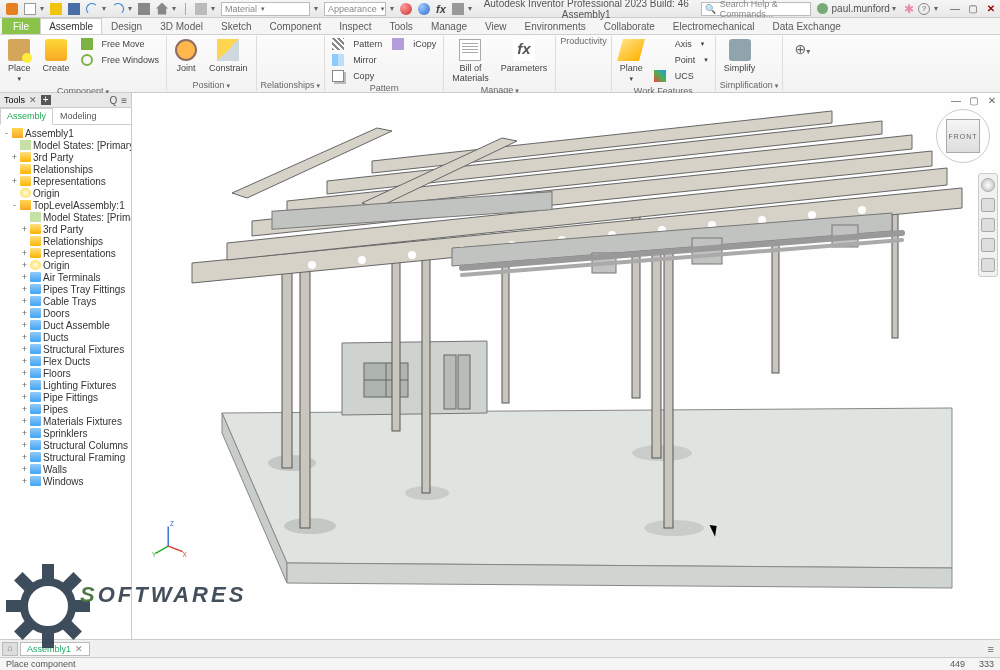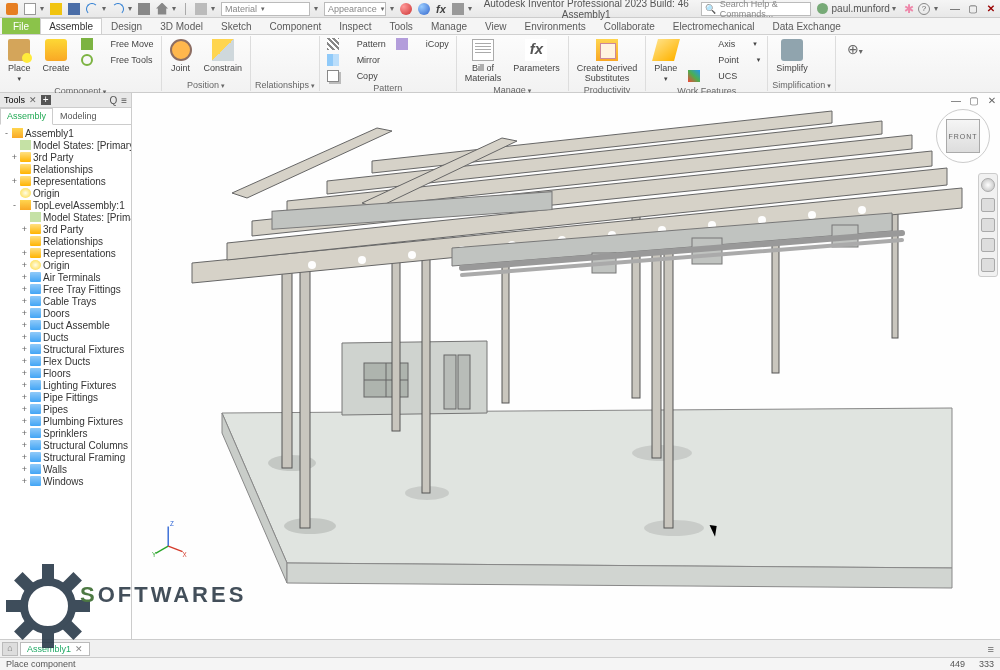--- a/index.html
+++ b/index.html
@@ -44,21 +44,21 @@
 
 .ribbon { height: 58px; background: linear-gradient(#fcfcfc,#f2f2f2); border-bottom: 1px solid #ccc; display: flex; padding: 1px 0; }
 .rgroup { display: flex; flex-direction: column; border-right: 1px solid #ddd; padding: 0 4px; }
 .rgroup-body { flex: 1; display: flex; align-items: flex-start; gap: 4px; padding-top: 1px; }
 .rgroup-lbl { font-size: 9px; color: #666; text-align: center; padding-bottom: 1px; }
 .rgroup-lbl .arrow { font-size: 7px; margin-left: 2px; }
 .bigbtn { display: flex; flex-direction: column; align-items: center; gap: 2px; padding: 2px 4px; cursor: pointer; }
 .bigico { width: 22px; height: 22px; }
 .biglbl { font-size: 9px; color: #444; text-align: center; line-height: 10px; }
 .smallcol { display: flex; flex-direction: column; gap: 2px; }
-.smallbtn { display: flex; align-items: center; gap: 18px; font-size: 9px; color: #444; padding: 1px 3px; cursor: pointer; line-height: 12px; }
+.smallbtn { display: flex; align-items: center; gap: 9px; font-size: 9px; color: #444; padding: 1px 3px; cursor: pointer; line-height: 12px; }
 .smallico { width: 12px; height: 12px; flex-shrink: 0; }
 
 
 .ic-place { background: #d4a55a; border-radius: 2px; position: relative; }
 .ic-place::after { content: ""; position: absolute; right: -2px; bottom: -2px; width: 10px; height: 10px; background: #ffeb3b; border-radius: 50%; }
 .ic-create { background: linear-gradient(#fdd835,#f9a825); border-radius: 3px; }
 .ic-freemove { background: #7cb342; }
 .ic-freerot { border: 2px solid #7cb342; border-radius: 50%; }
 .ic-joint { background: #ffb74d; border-radius: 50%; border: 2px solid #8d6e63; }
 .ic-constrain { background: linear-gradient(135deg,#ffd54f 50%,#cfd8dc 50%); }
@@ -131,21 +131,21 @@
 .statusbar { height: 13px; background: #f5f5f5; border-top: 1px solid #ccc; font-size: 9px; color: #555; display: flex; align-items: center; padding: 0 6px; }
 .statusbar .sp { flex: 1; }
 .statusbar .coord { margin-left: 14px; }
 
 
 .watermark { position: absolute; left: 10px; bottom: 18px; width: 230px; height: 90px; pointer-events: none; opacity: 0.9; }
 .gear { position: absolute; left: 0; top: 6px; width: 76px; height: 76px; }
 .gear-body { position: absolute; inset: 10px; border: 8px solid #2a3a4a; border-radius: 50%; }
 .gear-body::after { content:""; position:absolute; inset:-4px; border:1px dashed #2a3a4a; border-radius:50%; opacity:0; }
 .tooth { position: absolute; width: 12px; height: 16px; background: #2a3a4a; left: 32px; top: -4px; transform-origin: 6px 42px; }
-.wm-text { position: absolute; left: 70px; top: 22px; font-family: Georgia, serif; font-size: 22px; letter-spacing: 3px; color: #2f3c49; font-weight: bold; line-height: 22px; }
+.wm-text { position: absolute; left: 70px; top: 22px; font-family: Georgia, serif; font-size: 22px; letter-spacing: 3px; color: #2f3c49; font-weight: bold; line-height: 22px; font-style: italic; }
 .wm-text div:first-letter { color: #3a6b2f; }
 .cursor { position: absolute; width: 10px; height: 14px; pointer-events: none; }
 .cursor::before { content: ""; position: absolute; width: 0; height: 0; border-left: 6px solid #000; border-top: 4px solid transparent; border-bottom: 9px solid transparent; transform: rotate(-25deg); }
 
 </style>
 </head>
 <body>
 
 <div class="titlebar">
   <div class="qat">
@@ -229,21 +229,21 @@
           <div class="bigico ic-create"></div>
           <div class="biglbl">Create</div>
         </div>
       <div class="smallcol">
         <div class="smallbtn">
             <span class="smallico ic-freemove"></span>
             <span>Free Move</span>
           </div>
         <div class="smallbtn">
             <span class="smallico ic-freerot"></span>
-            <span>Free Tools</span>
+            <span>Free Windows</span>
           </div>
       </div>
     </div>
     <div class="rgroup-lbl"><span>Component</span><span class="arrow">▾</span></div>
   </div>
 
   <div class="rgroup">
     <div class="rgroup-body">
       <div class="bigbtn">
           <div class="bigico ic-joint"></div>
@@ -296,27 +296,20 @@
         </div>
       <div class="bigbtn">
           <div class="bigico ic-fx">fx</div>
           <div class="biglbl">Parameters</div>
         </div>
     </div>
     <div class="rgroup-lbl"><span>Manage</span><span class="arrow">▾</span></div>
   </div>
 
   <div class="rgroup">
-    <div class="rgroup-body">
-      <div class="bigbtn">
-          <div class="bigico ic-ds"></div>
-          <div class="biglbl" style="white-space:pre">Create Derived
-Substitutes</div>
-        </div>
-    </div>
     <div class="rgroup-lbl">Productivity</div>
   </div>
 
   <div class="rgroup">
     <div class="rgroup-body">
       <div class="bigbtn">
           <div class="bigico ic-plane"></div>
           <div class="biglbl"><span>Plane</span><br><span style="font-size:7px">▾</span></div>
         </div>
       <div class="smallcol">
@@ -434,21 +427,21 @@
           <span>Origin</span>
         </div>
         <div class="tnode ind2">
           <span class="texp">+</span>
           <span class="tico fldb"></span>
           <span>Air Terminals</span>
         </div>
         <div class="tnode ind2">
           <span class="texp">+</span>
           <span class="tico fldb"></span>
-          <span>Free Tray Fittings</span>
+          <span>Pipes Tray Fittings</span>
         </div>
         <div class="tnode ind2">
           <span class="texp">+</span>
           <span class="tico fldb"></span>
           <span>Cable Trays</span>
         </div>
         <div class="tnode ind2">
           <span class="texp">+</span>
           <span class="tico fldb"></span>
           <span>Doors</span>
@@ -489,21 +482,21 @@
           <span>Pipe Fittings</span>
         </div>
         <div class="tnode ind2">
           <span class="texp">+</span>
           <span class="tico fldb"></span>
           <span>Pipes</span>
         </div>
         <div class="tnode ind2">
           <span class="texp">+</span>
           <span class="tico fldb"></span>
-          <span>Plumbing Fixtures</span>
+          <span>Materials Fixtures</span>
         </div>
         <div class="tnode ind2">
           <span class="texp">+</span>
           <span class="tico fldb"></span>
           <span>Sprinklers</span>
         </div>
         <div class="tnode ind2">
           <span class="texp">+</span>
           <span class="tico fldb"></span>
           <span>Structural Columns</span>

